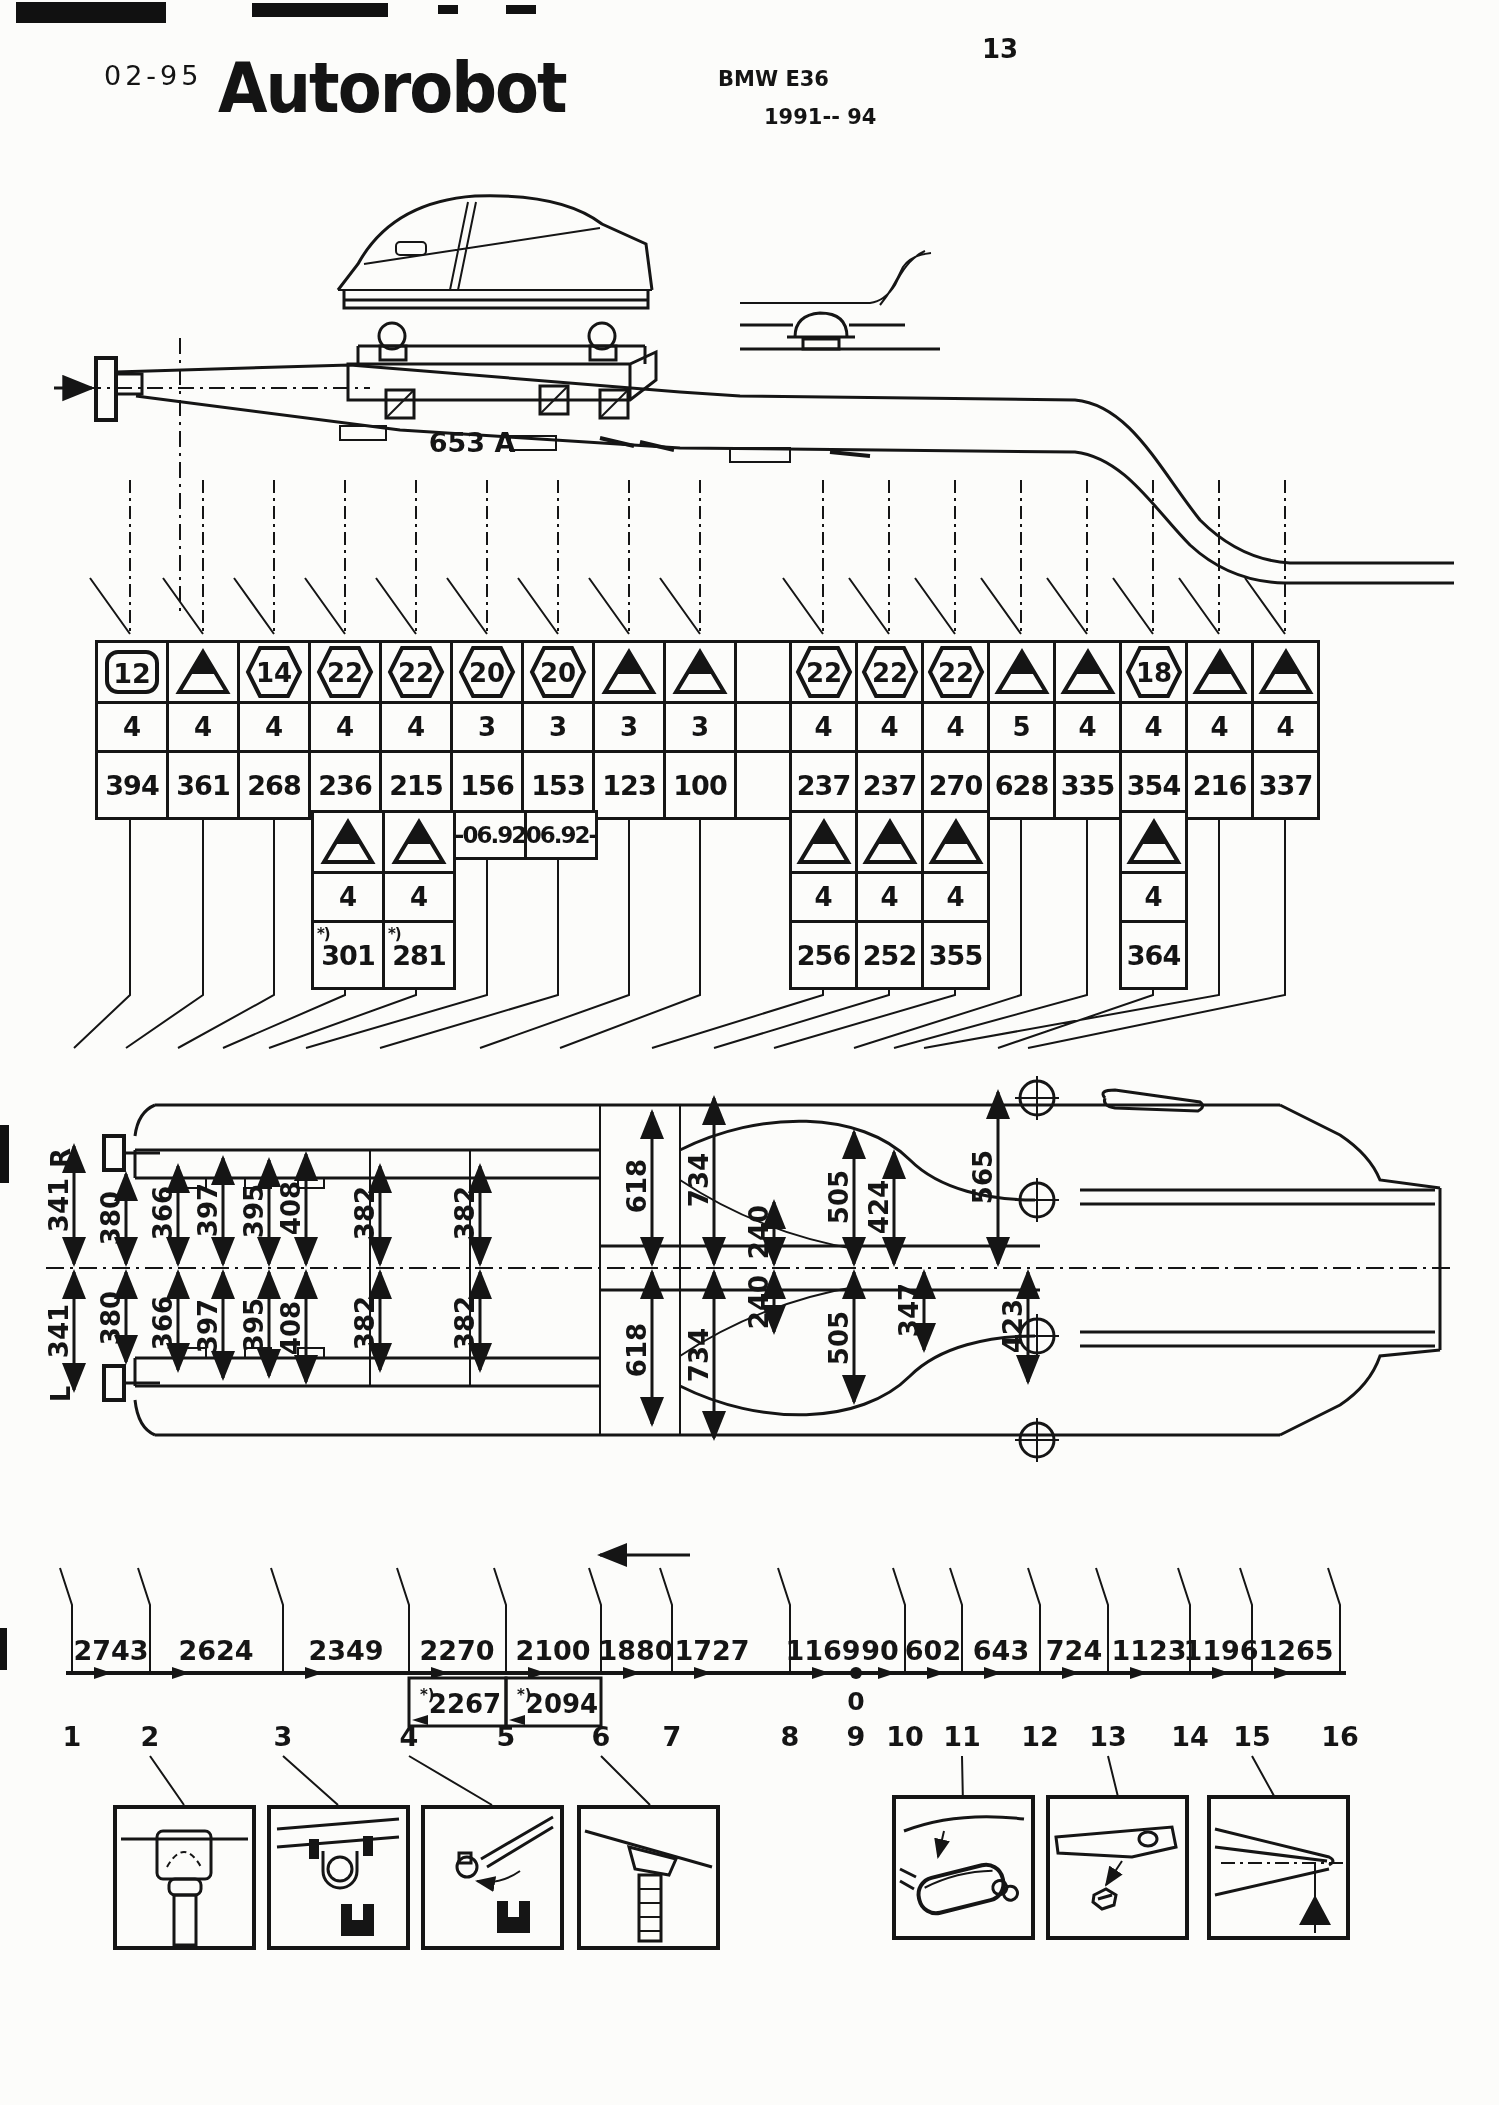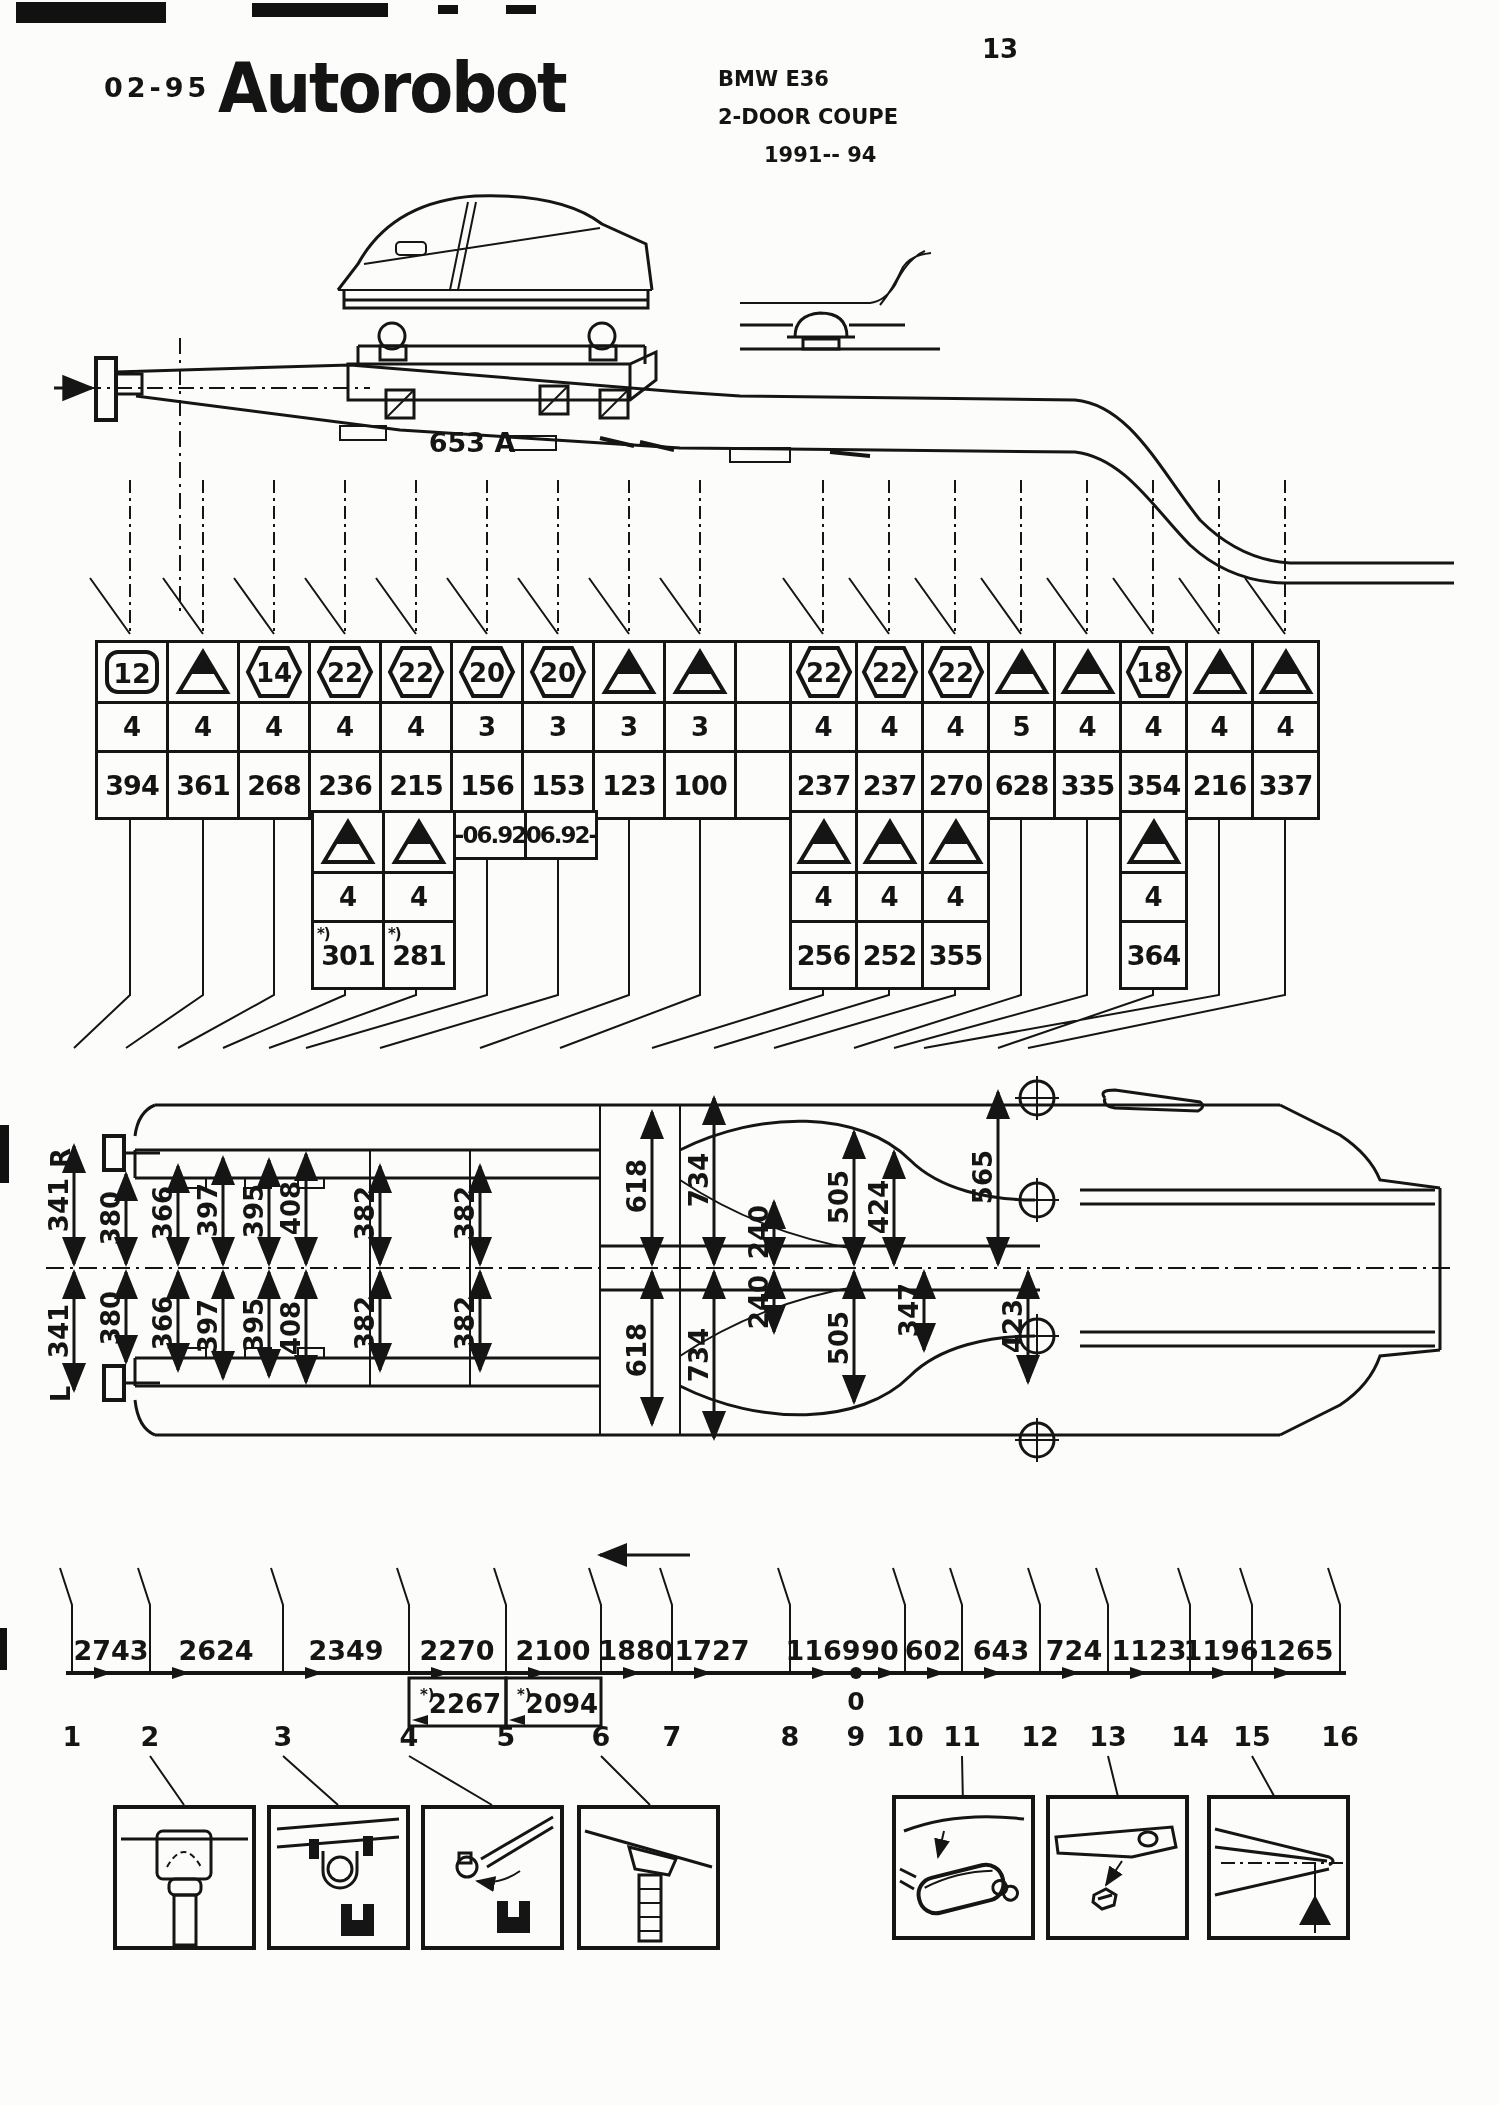--- a/index.html
+++ b/index.html
@@ -6,21 +6,21 @@
   .page{position:relative;width:1499px;height:2105px;background:#fcfcfa;
         font-family:"DejaVu Sans",sans-serif;color:#141414;overflow:hidden;}
   svg{position:absolute;overflow:visible;}
   .ink{stroke:#151515;fill:none;stroke-width:3;}
   .ink2{stroke:#151515;fill:none;stroke-width:2;}
   .ink4{stroke:#151515;fill:none;stroke-width:4;}
   .fill{fill:#151515;stroke:none;}
   text{font-family:"DejaVu Sans",sans-serif;font-weight:bold;fill:#151515;}
 
   
-  .date-code{position:absolute;left:104px;top:72px;font-size:27px;font-weight:bold;letter-spacing:4px;}
+  .date-code{position:absolute;left:104px;top:60px;font-size:27px;font-weight:normal;letter-spacing:4px;}
   .logo{position:absolute;left:218px;top:48px;font-size:64px;font-weight:900;letter-spacing:-2px;
         transform:scaleY(1.08);transform-origin:left top;}
   .vehicle{position:absolute;left:718px;top:60px;font-size:21px;font-weight:bold;line-height:38px;letter-spacing:0px;}
   .vehicle .yr{padding-left:46px;}
   .page-num{position:absolute;left:982px;top:34px;font-size:26px;font-weight:bold;}
 
   
   .mtable{position:absolute;left:95px;top:640px;display:flex;z-index:3;}
   .mcol{display:flex;flex-direction:column;}
   .mcol + .mcol{margin-left:-3px;}
@@ -47,21 +47,20 @@
   <div class="artifact" style="left:438px;top:5px;width:20px;height:9px;"></div>
   <div class="artifact" style="left:506px;top:5px;width:30px;height:9px;"></div>
   <div class="artifact" style="left:0;top:1125px;width:9px;height:58px;"></div>
   <div class="artifact" style="left:0;top:1628px;width:7px;height:42px;"></div>
 
   <div class="date-code">02-95</div>
   <div class="logo">Autorobot</div>
   <div class="page-num">13</div>
   <div class="vehicle">
     <div>BMW E36</div>
-    <div>2-DOOR COUPE</div>
     <div class="yr">1991-- 94</div>
   </div>
 
   <svg style="left:300px;top:168px;" width="380" height="290" viewBox="0 0 380 290">
     <g>
       <path class="ink" d="M38,122 L58,96 Q92,34 175,28 Q262,25 302,56 L346,76 L352,122"></path>
       <path class="ink2" d="M38,122 L352,122 M64,96 L300,60 M150,122 L168,34 M158,122 L176,34"></path>
       <rect class="ink2" x="96" y="74" width="30" height="13" rx="4"></rect>
       <path class="ink" d="M44,122 L44,140 L348,140 L348,122 M44,132 L348,132"></path>
     </g>

